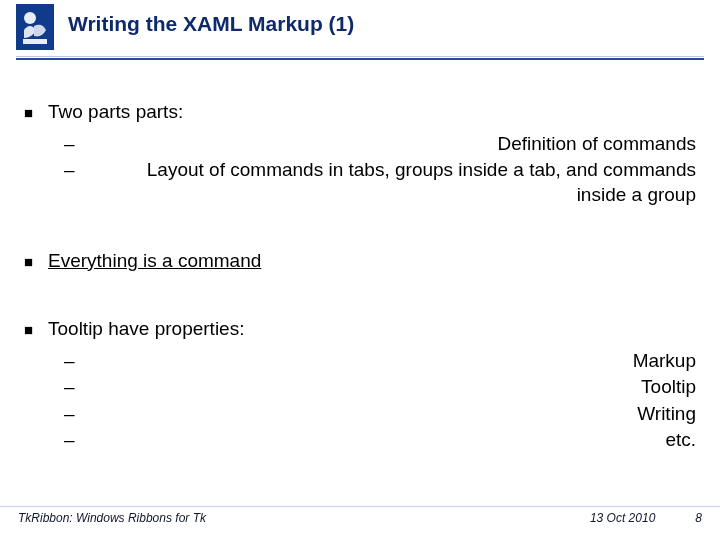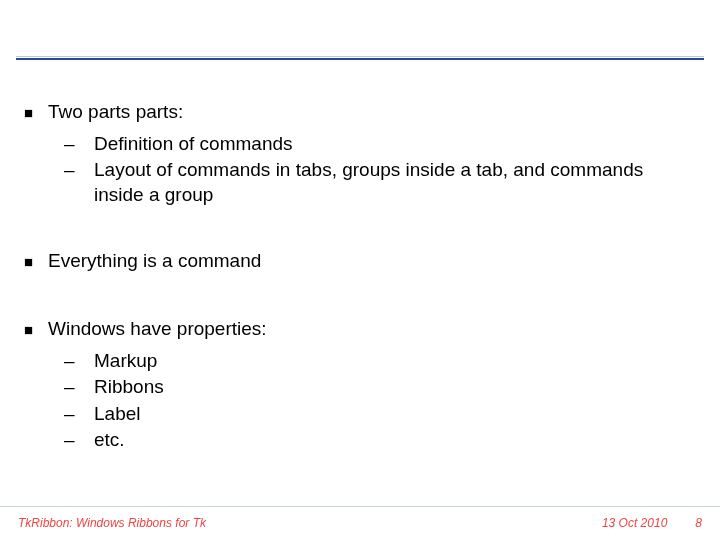--- a/index.html
+++ b/index.html
@@ -24,40 +24,52 @@
   .content {
     position: absolute; left: 24px; top: 100px; right: 24px;
     color: #000; font-size: 19px; line-height: 1.28;
   }
   .bullet-l1 { display: flex; margin-bottom: 6px; }
   .bullet-l1 .mk { width: 24px; flex: none; color: #000; font-size: 15px; line-height: 26px; }
   .bullet-l1 .tx { flex: 1; }
   .sublist { margin: 4px 0 0 40px; }
   .bullet-l2 { display: flex; margin-bottom: 2px; }
   .bullet-l2 .mk { width: 30px; flex: none; text-align: left; color: #000; }
-  .bullet-l2 .tx { flex: 1; }
-  .underline { }
+  .bullet-l2 .tx { flex: 1; text-align: right; }
+  .underline { text-decoration: underline; }
   .block2 { margin-top: 42px; }
   .block3 { margin-top: 42px; }
   .footer {
     position: absolute; left: 0; right: 0; bottom: 10px; height: 24px;
     border-top: 1px solid #c7d3ea;
-    display: flex; align-items: flex-end; justify-content: space-between;
+    display: flex; justify-content: space-between;
     padding: 4px 18px 0 18px;
-    font-size: 12px; font-style: italic; color: #ef4444;
+    font-size: 12px; font-style: italic; color: #0f172a;
     font-family: Verdana, Arial, sans-serif;
   }
-  .footer .right { display: flex; gap: 28px; }
+  .footer .right { display: flex; gap: 40px; }
   .footer .pageno { font-style: italic; }
 </style>
 </head>
 <body>
 
 <div class="slide">
 
+  <div class="header">
+    <div class="logo">
+      <svg viewBox="0 0 30 38">
+        <rect x="0" y="0" width="30" height="38" fill="#103a8a"></rect>
+        <circle cx="10" cy="10" r="6" fill="#e9edf6"></circle>
+        <path d="M4 22 Q10 14 16 22 Q12 30 4 30 Z" fill="#dfe5f2"></path>
+        <path d="M14 18 Q22 14 26 22 Q22 30 14 28 Z" fill="#cdd6ea"></path>
+        <rect x="3" y="31" width="24" height="5" fill="#e9edf6"></rect>
+      </svg>
+    </div>
+    <div class="title">Writing the XAML Markup (1)</div>
+  </div>
 
   <div class="rule">
     <div class="r1"></div>
     <div class="r2"></div>
   </div>
 
   <div class="content">
 
     <div class="bullet-l1">
       <div class="mk">■</div>
@@ -74,34 +86,34 @@
       </div>
     </div>
 
     <div class="bullet-l1 block2">
       <div class="mk">■</div>
       <div class="tx underline">Everything is a command</div>
     </div>
 
     <div class="bullet-l1 block3">
       <div class="mk">■</div>
-      <div class="tx">Windows have properties:</div>
+      <div class="tx">Tooltip have properties:</div>
     </div>
     <div class="sublist">
       <div class="bullet-l2">
         <div class="mk">–</div>
         <div class="tx">Markup</div>
       </div>
       <div class="bullet-l2">
         <div class="mk">–</div>
-        <div class="tx">Ribbons</div>
+        <div class="tx">Tooltip</div>
       </div>
       <div class="bullet-l2">
         <div class="mk">–</div>
-        <div class="tx">Label</div>
+        <div class="tx">Writing</div>
       </div>
       <div class="bullet-l2">
         <div class="mk">–</div>
         <div class="tx">etc.</div>
       </div>
     </div>
 
   </div>
 
   <div class="footer">

